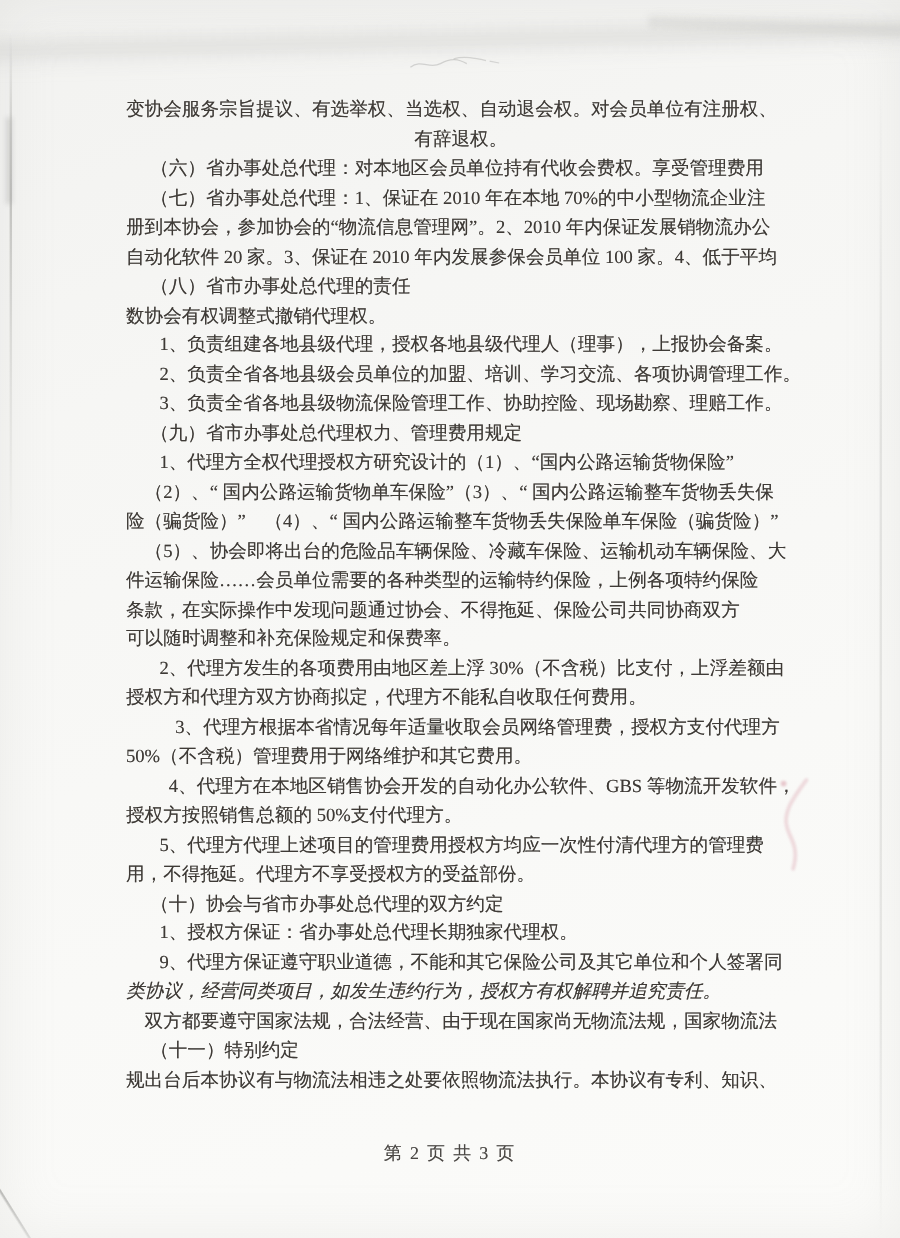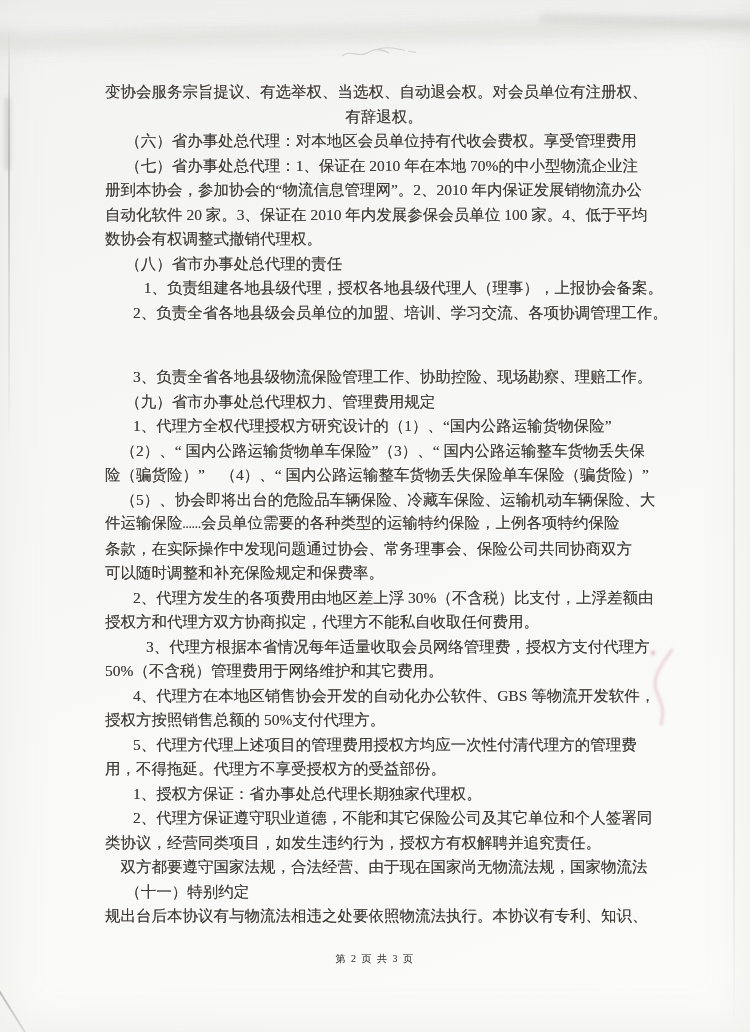--- a/index.html
+++ b/index.html
@@ -72,21 +72,21 @@
   }
   .line{
     height:24.5px;line-height:24.5px;
     font-size:15.5px;
     white-space:nowrap;
     text-shadow:0 0 0.5px rgba(62,58,54,0.55);
   }
   .footer{
     position:absolute;left:0;right:0;top:952px;
     text-align:center;
-    font-size:10px;letter-spacing:1.5px;
+    font-size:15px;letter-spacing:1.5px;
     color:#4b4845;
     text-shadow:0 0 0.5px rgba(75,72,69,0.5);
   }
 </style>
 </head>
 <body>
 
 <div class="page">
 
   <div class="top-shadow-band"></div>
@@ -111,44 +111,45 @@
   <div class="bottom-crease"></div>
   <div class="right-edge-line"></div>
 
   <div class="content" id="doc-lines">
       <div class="line" style="padding-left: 0em;">变协会服务宗旨提议、有选举权、当选权、自动退会权。对会员单位有注册权、</div>
       <div class="line" style="padding-left: 0em; text-align: center;">有辞退权。</div>
       <div class="line" style="padding-left: 1.3em;">（六）省办事处总代理：对本地区会员单位持有代收会费权。享受管理费用</div>
       <div class="line" style="padding-left: 1.3em;">（七）省办事处总代理：1、保证在 2010 年在本地 70%的中小型物流企业注</div>
       <div class="line" style="padding-left: 0em;">册到本协会，参加协会的“物流信息管理网”。2、2010 年内保证发展销物流办公</div>
       <div class="line" style="padding-left: 0em;">自动化软件 20 家。3、保证在 2010 年内发展参保会员单位 100 家。4、低于平均</div>
+      <div class="line" style="padding-left: 1.3em;">（八）省市办事处总代理的责任</div>
       <div class="line" style="padding-left: 0em;">数协会有权调整式撤销代理权。</div>
-      <div class="line" style="padding-left: 1.3em;">（八）省市办事处总代理的责任</div>
-      <div class="line" style="padding-left: 1.8em; text-align: right;">1、负责组建各地县级代理，授权各地县级代理人（理事），上报协会备案。</div>
+      <div class="line" style="padding-left: 1.8em;">1、负责组建各地县级代理，授权各地县级代理人（理事），上报协会备案。</div>
       <div class="line" style="padding-left: 1.8em;">2、负责全省各地县级会员单位的加盟、培训、学习交流、各项协调管理工作。</div>
-      <div class="line" style="padding-left: 1.8em; margin-top: 40px;">3、负责全省各地县级物流保险管理工作、协助控险、现场勘察、理赔工作。</div>
+      <div class="line" style="padding-left: 1.8em;">3、负责全省各地县级物流保险管理工作、协助控险、现场勘察、理赔工作。</div>
       <div class="line" style="padding-left: 1.3em;">（九）省市办事处总代理权力、管理费用规定</div>
       <div class="line" style="padding-left: 1.8em;">1、代理方全权代理授权方研究设计的（1）、“国内公路运输货物保险”</div>
       <div class="line" style="padding-left: 1em;">（2）、“ 国内公路运输货物单车保险”（3）、“ 国内公路运输整车货物丢失保</div>
       <div class="line" style="padding-left: 0em;">险（骗货险）”　（4）、“ 国内公路运输整车货物丢失保险单车保险（骗货险）”</div>
       <div class="line" style="padding-left: 1em;">（5）、协会即将出台的危险品车辆保险、冷藏车保险、运输机动车辆保险、大</div>
-      <div class="line" style="padding-left: 0em; font-family: Liberation Mono, monospace;">件运输保险……会员单位需要的各种类型的运输特约保险，上例各项特约保险</div>
-      <div class="line" style="padding-left: 0em;">条款，在实际操作中发现问题通过协会、常务理事会、保险公司共同协商双方</div>
+      <div class="line" style="padding-left: 0em;">件运输保险……会员单位需要的各种类型的运输特约保险，上例各项特约保险</div>
+      <div class="line" style="padding-left: 0em;">条款，在实际操作中发现问题通过协会、不得拖延、保险公司共同协商双方</div>
       <div class="line" style="padding-left: 0em;">可以随时调整和补充保险规定和保费率。</div>
       <div class="line" style="padding-left: 1.8em; font-family: Liberation Serif, serif;">2、代理方发生的各项费用由地区差上浮 30%（不含税）比支付，上浮差额由</div>
       <div class="line" style="padding-left: 0em;">授权方和代理方双方协商拟定，代理方不能私自收取任何费用。</div>
       <div class="line" style="padding-left: 1.8em; text-align: center;">3、代理方根据本省情况每年适量收取会员网络管理费，授权方支付代理方</div>
       <div class="line" style="padding-left: 0em;">50%（不含税）管理费用于网络维护和其它费用。</div>
-      <div class="line" style="padding-left: 1.8em;">4、代理方在本地区销售协会开发的自动化办公软件、GBS 等物流开发软件，</div>
+      <div class="line" style="padding-left: 1.8em; text-align: right;">4、代理方在本地区销售协会开发的自动化办公软件、GBS 等物流开发软件，</div>
       <div class="line" style="padding-left: 0em;">授权方按照销售总额的 50%支付代理方。</div>
       <div class="line" style="padding-left: 1.8em;">5、代理方代理上述项目的管理费用授权方均应一次性付清代理方的管理费</div>
       <div class="line" style="padding-left: 0em;">用，不得拖延。代理方不享受授权方的受益部份。</div>
+      <div class="line" style="padding-left: 1.3em;">（十）协会与省市办事处总代理的双方约定</div>
       <div class="line" style="padding-left: 1.8em;">1、授权方保证：省办事处总代理长期独家代理权。</div>
-      <div class="line" style="padding-left: 1.8em;">2、代理方保证遵守职业道德，不能和其它保险公司及其它单位和个人签署同</div>
-      <div class="line" style="padding-left: 0em;">类协议，经营同类项目，如发生违约行为，授权方有权解聘并追究责任。</div>
+      <div class="line" style="padding-left: 1.8em;">9、代理方保证遵守职业道德，不能和其它保险公司及其它单位和个人签署同</div>
+      <div class="line" style="padding-left: 0em; font-style: italic;">类协议，经营同类项目，如发生违约行为，授权方有权解聘并追究责任。</div>
       <div class="line" style="padding-left: 1em;">双方都要遵守国家法规，合法经营、由于现在国家尚无物流法规，国家物流法</div>
       <div class="line" style="padding-left: 1.3em;">（十一）特别约定</div>
       <div class="line" style="padding-left: 0em;">规出台后本协议有与物流法相违之处要依照物流法执行。本协议有专利、知识、</div>
     </div>
 
   <div class="footer">第 2 页 共 3 页</div>
 
 </div>
 
 </body></html>

